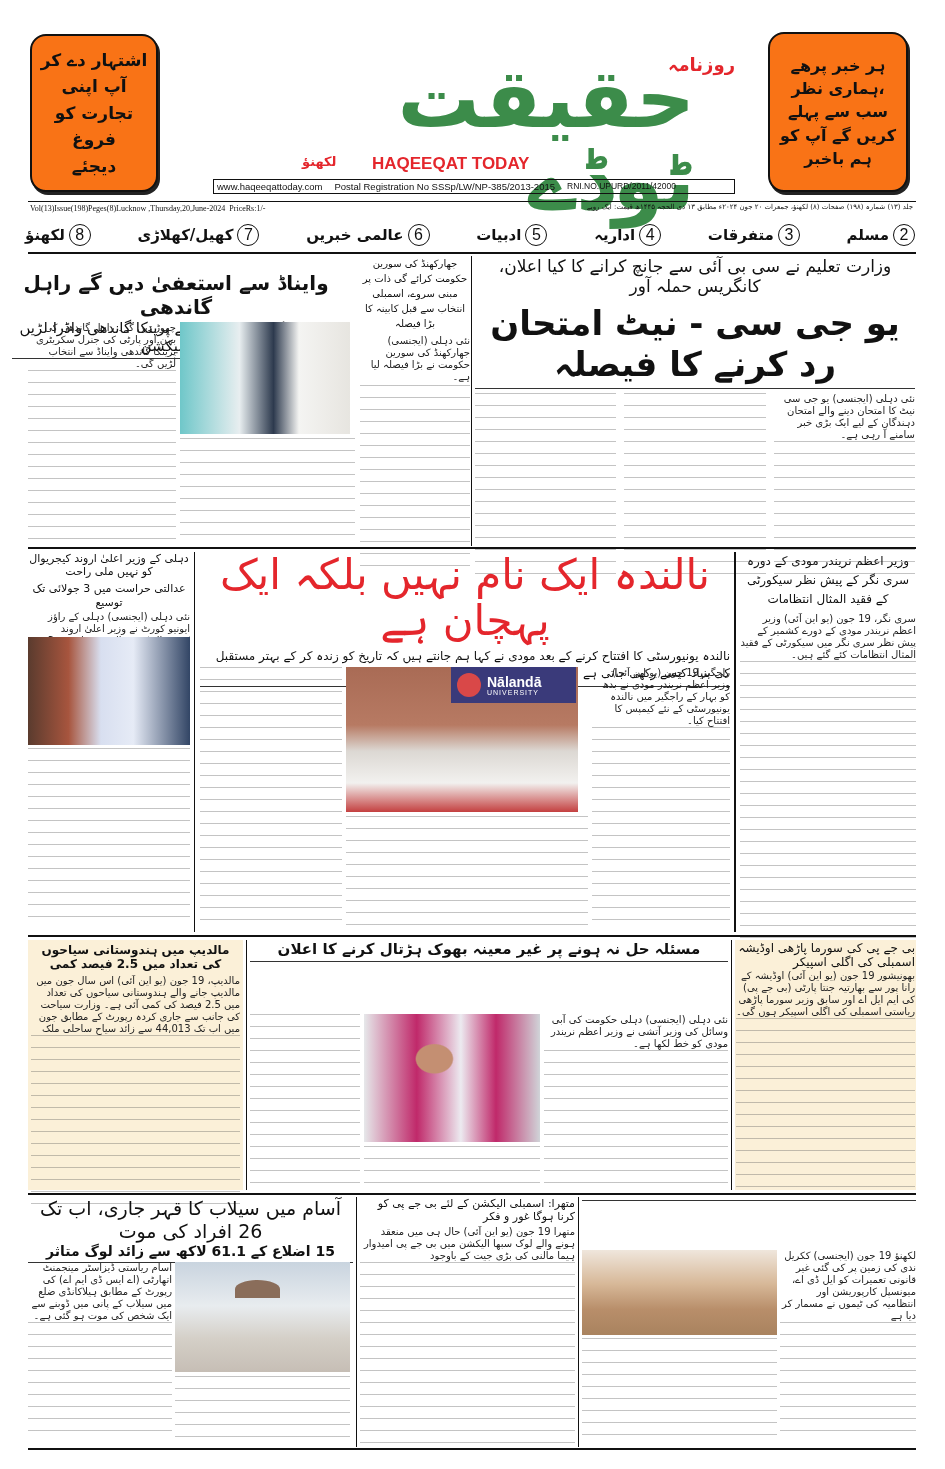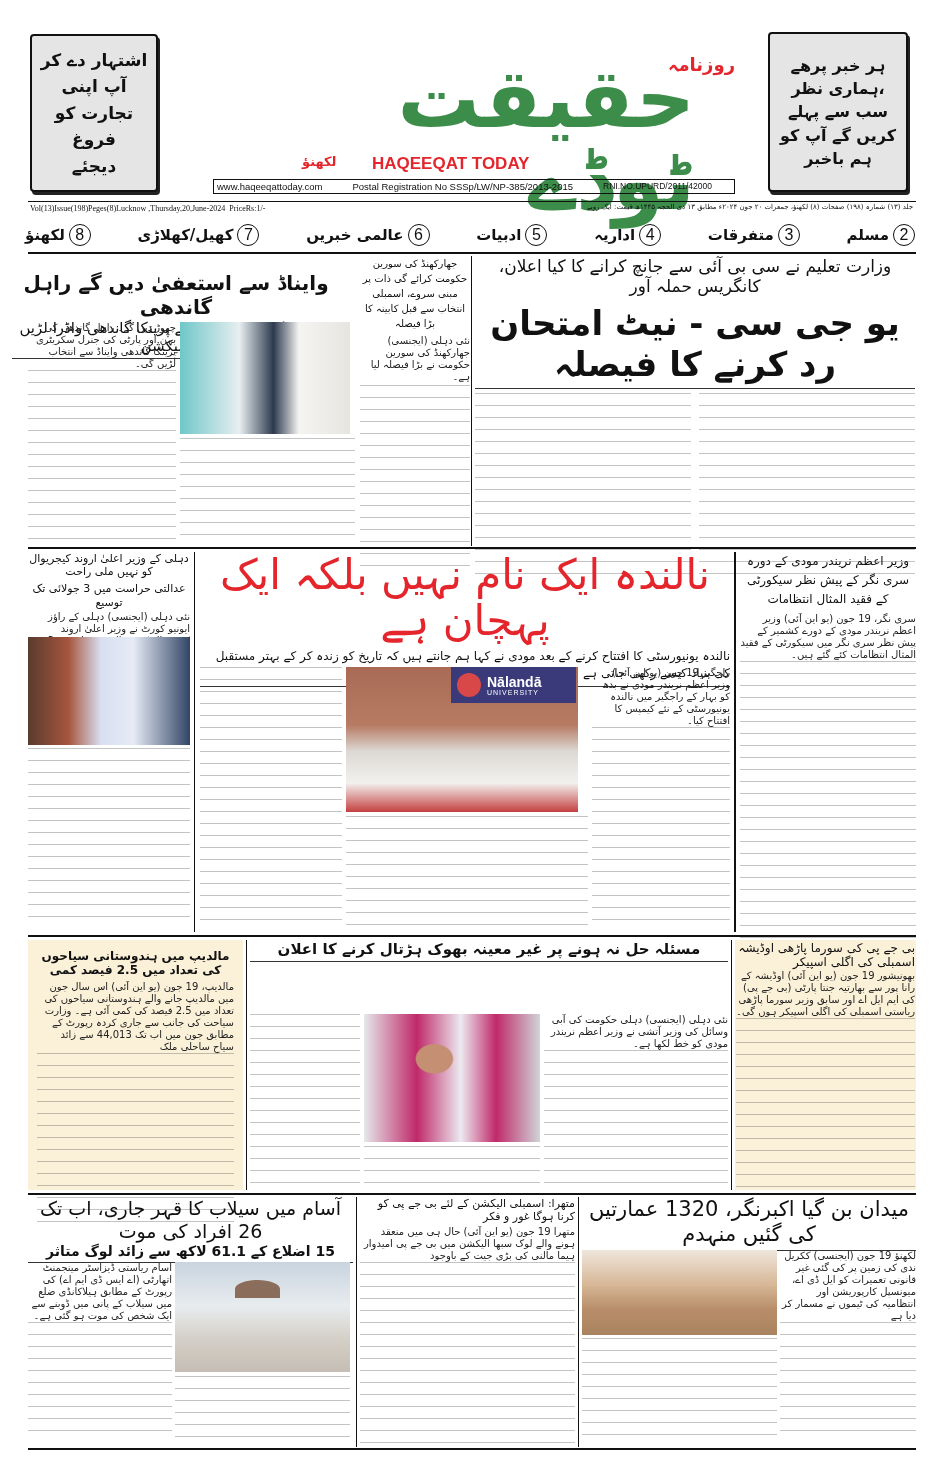--- a/index.html
+++ b/index.html
@@ -1,20 +1,20 @@
 <!DOCTYPE html>
 <html><head>
 <meta charset="utf-8">
 <style>
   * { box-sizing: border-box; margin: 0; padding: 0; }
   body { width: 945px; height: 1469px; background: #ffffff; font-family: "DejaVu Sans", sans-serif; color: #111; position: relative; overflow: hidden; }
   .abs { position: absolute; }
   .rtl { direction: rtl; text-align: right; }
   .urdu { font-family: "DejaVu Sans", sans-serif; }
-  .box-ad { border: 2px solid #111; border-radius: 4px; box-shadow: 2px 3px 0 #222; background: #e5e5e5; display: flex; flex-direction: column; align-items: center; justify-content: center; font-weight: bold; font-size: 17px; line-height: 1.55; text-align: center; }
+  .box-ad { border: 2px solid #111; border-radius: 16px; box-shadow: 2px 3px 0 #222; background: #f97316; display: flex; flex-direction: column; align-items: center; justify-content: center; font-weight: bold; font-size: 17px; line-height: 1.55; text-align: center; }
   .logo-main { color: #3c8c4a; font-weight: bold; font-size: 82px; line-height: 1; }
   .logo-small { color: #e4262c; font-weight: bold; }
   .reg-bar { border: 1px solid #111; font-family: "Liberation Sans", sans-serif; font-size: 9.5px; white-space: nowrap; padding: 1px 3px; }
   .hr { background: #111; }
   .pages-nav { display: flex; flex-direction: row-reverse; align-items: center; gap: 10px; font-weight: bold; font-size: 15px; }
   .pg { display: flex; flex-direction: row-reverse; align-items: center; gap: 4px; }
   .pg-num { width: 22px; height: 22px; border: 1.5px solid #111; border-radius: 50%; display: flex; align-items: center; justify-content: center; font-family: "Liberation Sans", sans-serif; font-size: 16px; font-weight: normal; }
   .headline { font-weight: bold; line-height: 1.2; }
   .body-text { font-size: 10px; line-height: 12px; color: #222; overflow: hidden; }
   .lines { background-image: repeating-linear-gradient(to bottom, #555 0 1px, transparent 1px 12px); opacity: 0.35; }
@@ -39,21 +39,21 @@
   <div>ہم باخبر</div>
 </div>
 
 <div class="abs rtl" style="left:215px;top:40px;width:520px;height:120px;">
   <div class="abs logo-small" style="right:0;top:14px;font-size:18px;">روزنامہ</div>
   <div class="abs logo-main" style="right:40px;top:18px;">حقیقت ٹوڈے</div>
 </div>
 <div class="abs logo-small urdu" style="left:302px;top:154px;font-size:13px;">لکھنؤ</div>
 <div class="abs logo-small" style="left:372px;top:154px;font-family:'Liberation Sans',sans-serif;font-size:17px;">HAQEEQAT TODAY</div>
 
-<div class="abs reg-bar" style="left:213px;top:179px;width:522px;height:15px;display:flex;gap:30px;">
+<div class="abs reg-bar" style="left:213px;top:179px;width:522px;height:15px;display:flex;gap:12px;">
   <span>www.haqeeqattoday.com</span>
   <span>Postal Registration No SSSp/LW/NP-385/2013-2015</span>
   <span style="font-size:8.5px;">RNI.NO.UPURD/2011/42000</span>
 </div>
 
 <div class="abs hr" style="left:28px;top:201px;width:888px;height:1px;"></div>
 <div class="abs" style="left:30px;top:204px;font-family:'Liberation Serif',serif;font-size:8px;white-space:pre;">Vol(13)Issue(198)Peges(8)Lucknow ,Thursday,20,June-2024  PriceRs:1/-</div>
 <div class="abs rtl" style="right:32px;top:203px;font-size:7px;width:420px;white-space:nowrap;overflow:hidden;">جلد (۱۳) شمارہ (۱۹۸) صفحات (۸) لکھنؤ، جمعرات ۲۰ جون ۲۰۲۴ء مطابق ۱۳ ذی الحجہ ۱۴۴۵ھ قیمت: ایک روپے</div>
 
 <div class="abs pages-nav urdu" style="right:30px;top:224px;width:890px;justify-content:space-between;">
@@ -86,20 +86,24 @@
       <span>لکھنؤ</span>
     </div>
 </div>
 <div class="abs hr" style="left:28px;top:252px;width:888px;height:2px;"></div>
 
 <div class="abs rtl" style="left:475px;top:256px;width:440px;height:290px;">
   <div class="headline" style="font-size:17px;text-align:center;font-weight:normal;">وزارت تعلیم نے سی بی آئی سے جانچ کرانے کا کیا اعلان، کانگریس حملہ آور</div>
   <div class="headline" style="font-size:34px;text-align:center;margin-top:6px;">یو جی سی - نیٹ امتحان رد کرنے کا فیصلہ</div>
   <div style="height:1px;background:#333;margin:4px 0;"></div>
   <div class="body-text" style="display:flex;gap:8px;height:190px;">
+    <div style="flex:1;">
+        <div>نئی دہلی (ایجنسی) یو جی سی نیٹ کا امتحان دینے والے امتحان دہندگان کے لیے ایک بڑی خبر سامنے آ رہی ہے۔</div>
+        <div class="lines" style="height:170px;"></div>
+      </div>
     <div style="flex:1;" class="lines"></div>
     <div style="flex:1;" class="lines"></div>
   </div>
 </div>
 
 <div class="abs rtl" style="left:360px;top:256px;width:110px;height:290px;">
   <div class="headline" style="font-size:10px;font-weight:normal;text-align:center;line-height:1.5;">جھارکھنڈ کی سورین حکومت کرائے گی ذات پر مبنی سروے، اسمبلی انتخاب سے قبل کابینہ کا بڑا فیصلہ</div>
   <div class="body-text" style="margin-top:4px;">نئی دہلی (ایجنسی) جھارکھنڈ کی سورین حکومت نے بڑا فیصلہ لیا ہے۔</div>
   <div class="lines" style="height:190px;margin-top:2px;"></div>
 </div>
@@ -151,21 +155,21 @@
 <div class="abs hr" style="left:734px;top:552px;width:2px;height:380px;"></div>
 
 <div class="abs rtl" style="left:740px;top:552px;width:176px;height:380px;">
   <div class="headline" style="font-size:12px;text-align:center;font-weight:normal;line-height:1.6;">وزیر اعظم نریندر مودی کے دورہ سری نگر کے پیش نظر سیکورٹی کے فقید المثال انتظامات</div>
   <div class="body-text" style="margin-top:3px;">سری نگر، 19 جون (یو این آئی) وزیر اعظم نریندر مودی کے دورے کشمیر کے پیش نظر سری نگر میں سیکورٹی کے فقید المثال انتظامات کئے گئے ہیں۔</div>
   <div class="lines" style="height:280px;"></div>
 </div>
 
 <div class="abs hr" style="left:28px;top:935px;width:888px;height:2px;"></div>
 
-<div class="abs rtl beige" style="left:28px;top:940px;width:215px;height:250px;padding:9px;">
+<div class="abs rtl beige" style="left:28px;top:940px;width:215px;height:250px;padding:3px;">
   <div class="headline" style="font-size:12px;text-align:center;">مالدیپ میں ہندوستانی سیاحوں کی تعداد میں 2.5 فیصد کمی</div>
   <div class="body-text" style="margin-top:3px;">مالدیپ، 19 جون (یو این آئی) اس سال جون میں مالدیپ جانے والے ہندوستانی سیاحوں کی تعداد میں 2.5 فیصد کی کمی آئی ہے۔ وزارت سیاحت کی جانب سے جاری کردہ رپورٹ کے مطابق جون میں اب تک 44,013 سے زائد سیاح ساحلی ملک</div>
   <div class="lines" style="height:170px;"></div>
 </div>
 <div class="abs hr" style="left:246px;top:940px;width:1px;height:250px;"></div>
 
 <div class="abs rtl" style="left:250px;top:940px;width:478px;height:250px;">
   <div class="headline" style="font-size:15px;text-align:center;">مسئلہ حل نہ ہونے پر غیر معینہ بھوک ہڑتال کرنے کا اعلان</div>
   <div style="height:1px;background:#333;margin:3px 0;"></div>
 </div>
@@ -202,21 +206,20 @@
 <div class="abs hr" style="left:356px;top:1197px;width:1px;height:250px;"></div>
 
 <div class="abs rtl" style="left:360px;top:1197px;width:215px;height:250px;">
   <div class="headline" style="font-size:11px;font-weight:normal;">متھرا: اسمبلی الیکشن کے لئے بی جے پی کو کرنا ہوگا غور و فکر</div>
   <div class="body-text" style="margin-top:3px;">متھرا 19 جون (یو این آئی) حال ہی میں منعقد ہونے والے لوک سبھا الیکشن میں بی جے پی امیدوار ہیما مالنی کی بڑی جیت کے باوجود</div>
   <div class="lines" style="height:190px;"></div>
 </div>
 <div class="abs hr" style="left:578px;top:1197px;width:1px;height:250px;"></div>
 
 <div class="abs rtl" style="left:582px;top:1197px;width:334px;height:250px;">
-  <div class="headline" style="font-size:21px;font-weight:normal;text-align:center;">میدان بن گیا اکبرنگر، 1320 عمارتیں کی گئیں منہدم</div>
   <div style="height:1px;background:#333;margin:3px 0;"></div>
 </div>
 <div class="abs photo" style="left:582px;top:1250px;width:195px;height:85px;background:linear-gradient(180deg,#efe6dc 0%,#d7b898 40%,#b88e6a 70%,#a9835f 100%);"></div>
 <div class="abs body-text rtl" style="left:780px;top:1250px;width:136px;height:190px;">
   <div>لکھنؤ 19 جون (ایجنسی) ککریل ندی کی زمین پر کی گئی غیر قانونی تعمیرات کو ایل ڈی اے، میونسپل کارپوریشن اور انتظامیہ کی ٹیموں نے مسمار کر دیا ہے</div>
   <div class="lines" style="height:150px;"></div>
 </div>
 <div class="abs lines" style="left:582px;top:1338px;width:195px;height:100px;"></div>
 
 <div class="abs hr" style="left:28px;top:1448px;width:888px;height:2px;"></div>

